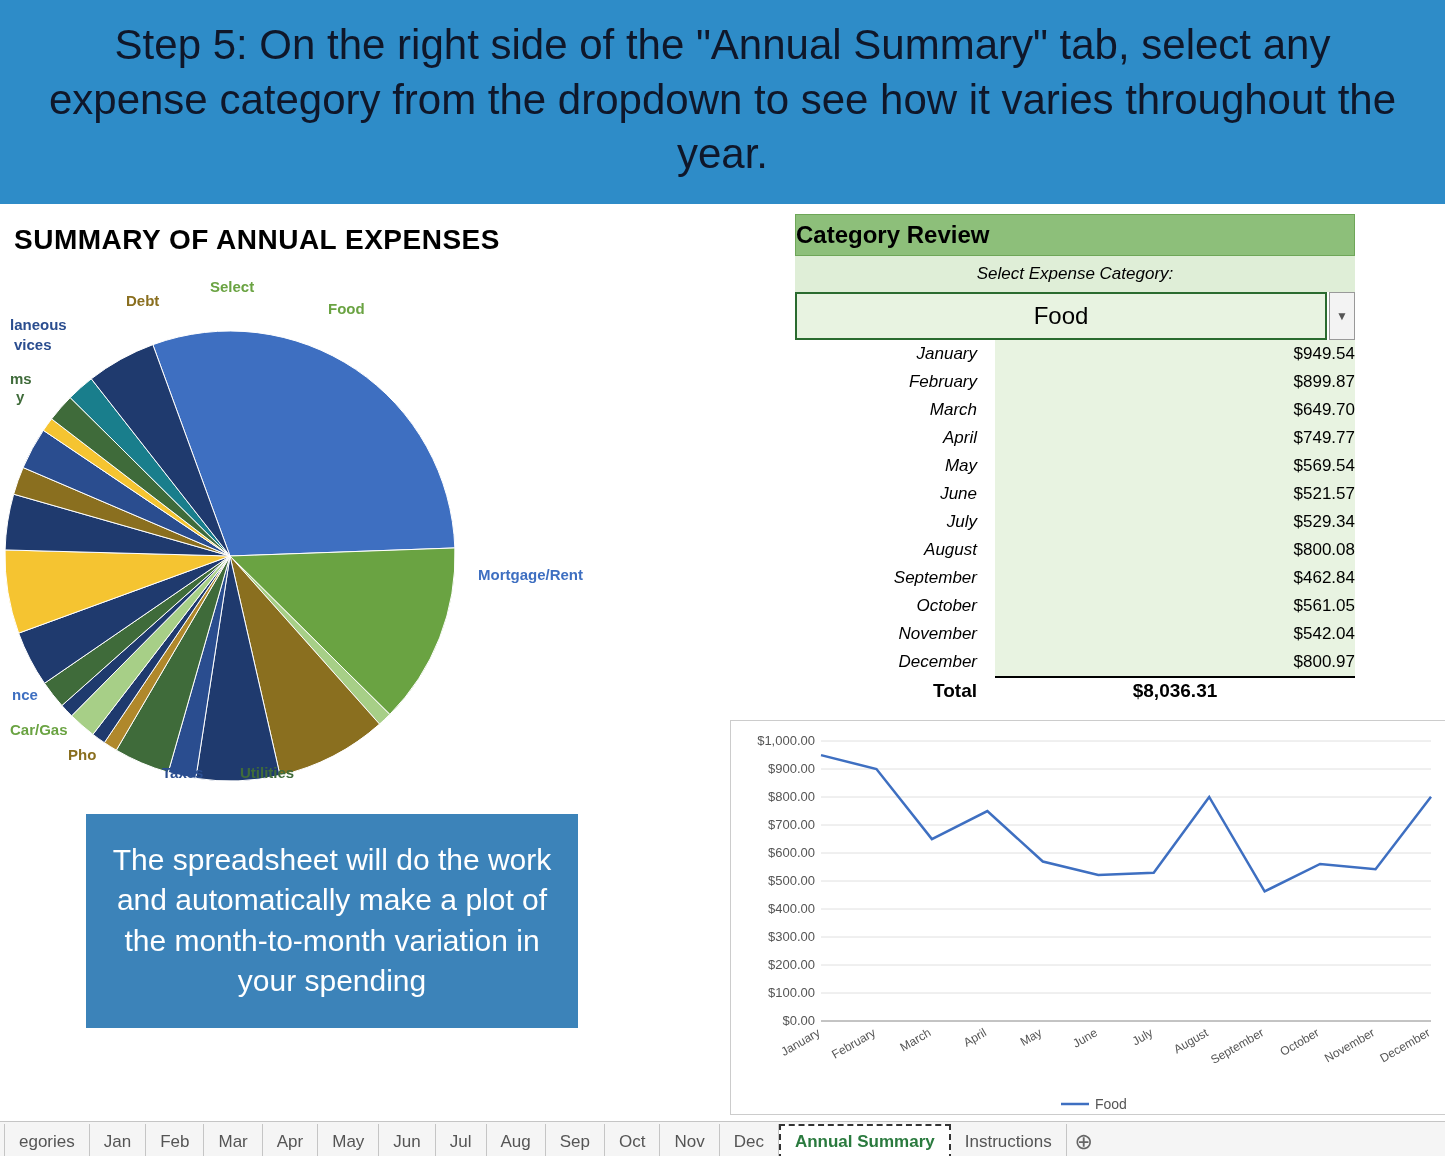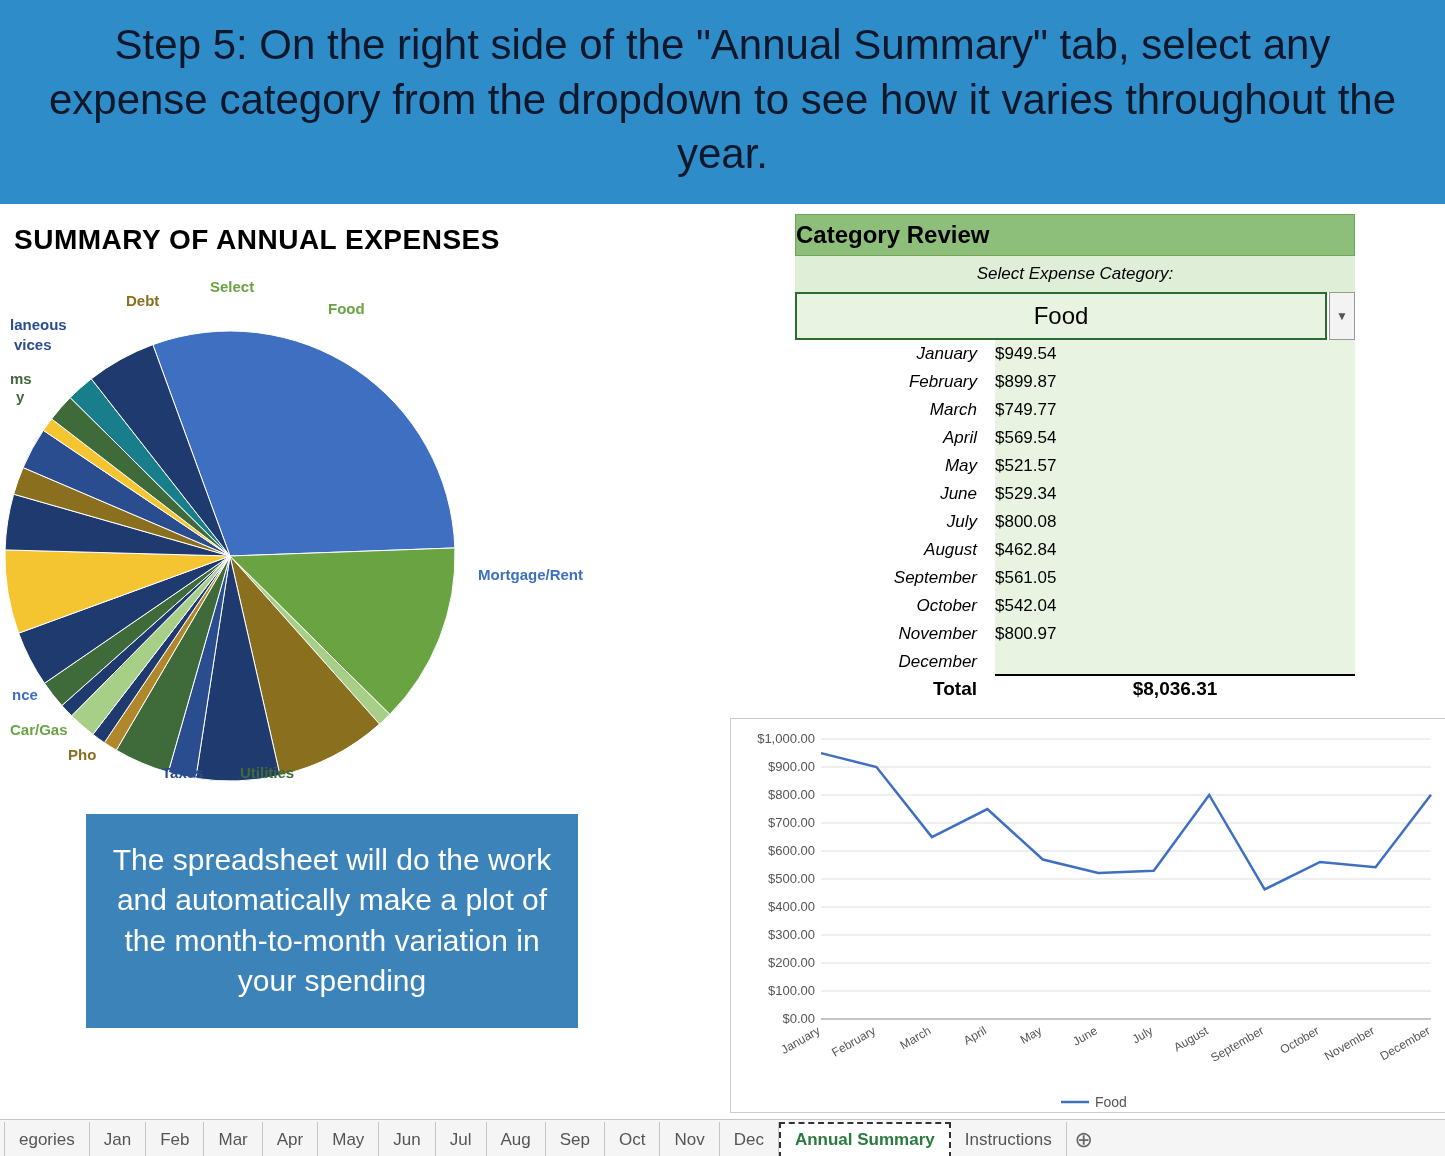--- a/index.html
+++ b/index.html
@@ -128,21 +128,21 @@
     background: #e8f3e1;
     border-bottom: 2px solid #000;
   }
   .cat-row {
     font-size: 17px;
     font-style: italic;
     line-height: 28px;
   }
   .cat-val {
     font-size: 17px;
-    text-align: left;
+    text-align: right;
     line-height: 28px;
   }
   .cat-total-row {
     display: flex;
     font-weight: 700;
     font-size: 19px;
     margin-top: 2px;
   }
   .cat-total-label {
     width: 200px;
@@ -273,20 +273,21 @@
             <div class="cat-row">July</div>
             <div class="cat-row">August</div>
             <div class="cat-row">September</div>
             <div class="cat-row">October</div>
             <div class="cat-row">November</div>
             <div class="cat-row">December</div>
           </div>
         <div class="cat-values" id="cat-values">
             <div class="cat-val">$949.54</div>
             <div class="cat-val">$899.87</div>
+            <div class="cat-val">$649.70</div>
             <div class="cat-val">$749.77</div>
             <div class="cat-val">$569.54</div>
             <div class="cat-val">$521.57</div>
             <div class="cat-val">$529.34</div>
             <div class="cat-val">$800.08</div>
             <div class="cat-val">$462.84</div>
             <div class="cat-val">$561.05</div>
             <div class="cat-val">$542.04</div>
             <div class="cat-val">$800.97</div>
           </div>

